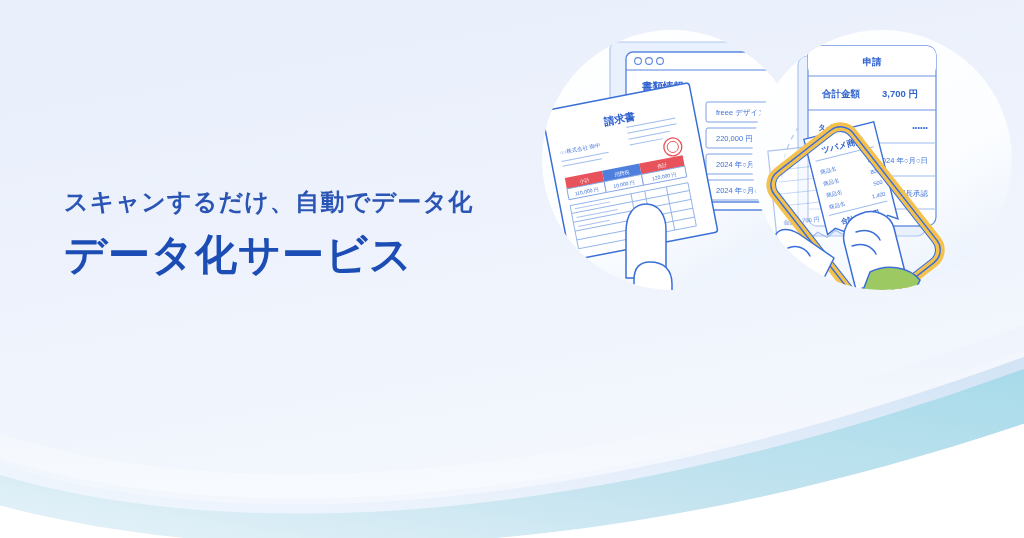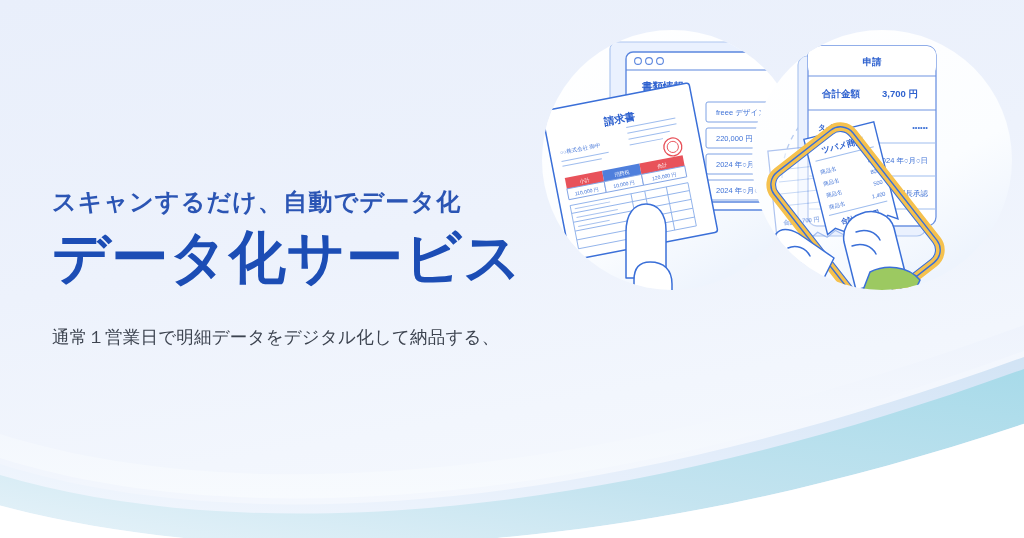--- a/index.html
+++ b/index.html
@@ -21,28 +21,28 @@
   
   #hero-bg {
     position:absolute; inset:0;
     background:linear-gradient(170deg,#e9effb 0%,#edf2fc 42%,#f2f6fd 70%,#f7fafe 100%);
   }
 
   
   #waves { position:absolute; left:0; bottom:0; width:1024px; height:240px; }
 
   
-  #copy { position:absolute; left:52px; top:186px; width:640px; }
+  #copy { position:absolute; left:64px; top:186px; width:640px; }
   #eyebrow {
     font-size:24px; font-weight:700; letter-spacing:1.2px;
     color:#2b55b4; line-height:1.35; white-space:nowrap;
   }
   #headline {
-    margin-top:6px;
-    font-size:57px; font-weight:700; letter-spacing:1px;
+    margin-top:12px;
+    font-size:42px; font-weight:700; letter-spacing:1px;
     color:#1c4db5; line-height:1.18; white-space:nowrap;
   }
   #lede { margin-top:28px; }
   #lede .line {
     font-size:17.5px; font-weight:400; letter-spacing:.2px;
     color:#3d4450; line-height:1.95; white-space:nowrap;
   }
 
   
   #art { position:absolute; left:530px; top:18px; width:494px; height:290px; }
@@ -81,21 +81,20 @@
     <path d="M -40 240 L -40 196 C 210 274 600 276 1064 112 L 1064 240 Z" fill="#ffffff"></path>
 
     <path d="M -40 146 C 180 232 560 230 1064 38 L 1064 12
              C 560 206 180 208 -40 122 Z" fill="url(#wTop)" opacity="0.85"></path>
   </svg>
 
   <div id="copy">
     <div id="eyebrow">スキャンするだけ、自動でデータ化</div>
     <h1 id="headline">データ化サービス</h1>
     <div id="lede">
-      <div class="line">通常１営業日で明細データをデジタル化して納品する、</div>
     </div>
   </div>
 
   <div id="art">
     <svg width="494" height="290" viewBox="0 0 494 290">
       <defs>
         <clipPath id="clipL">
             <circle cx="142" cy="142" r="130"></circle>
           </clipPath>
         <clipPath id="clipR">

